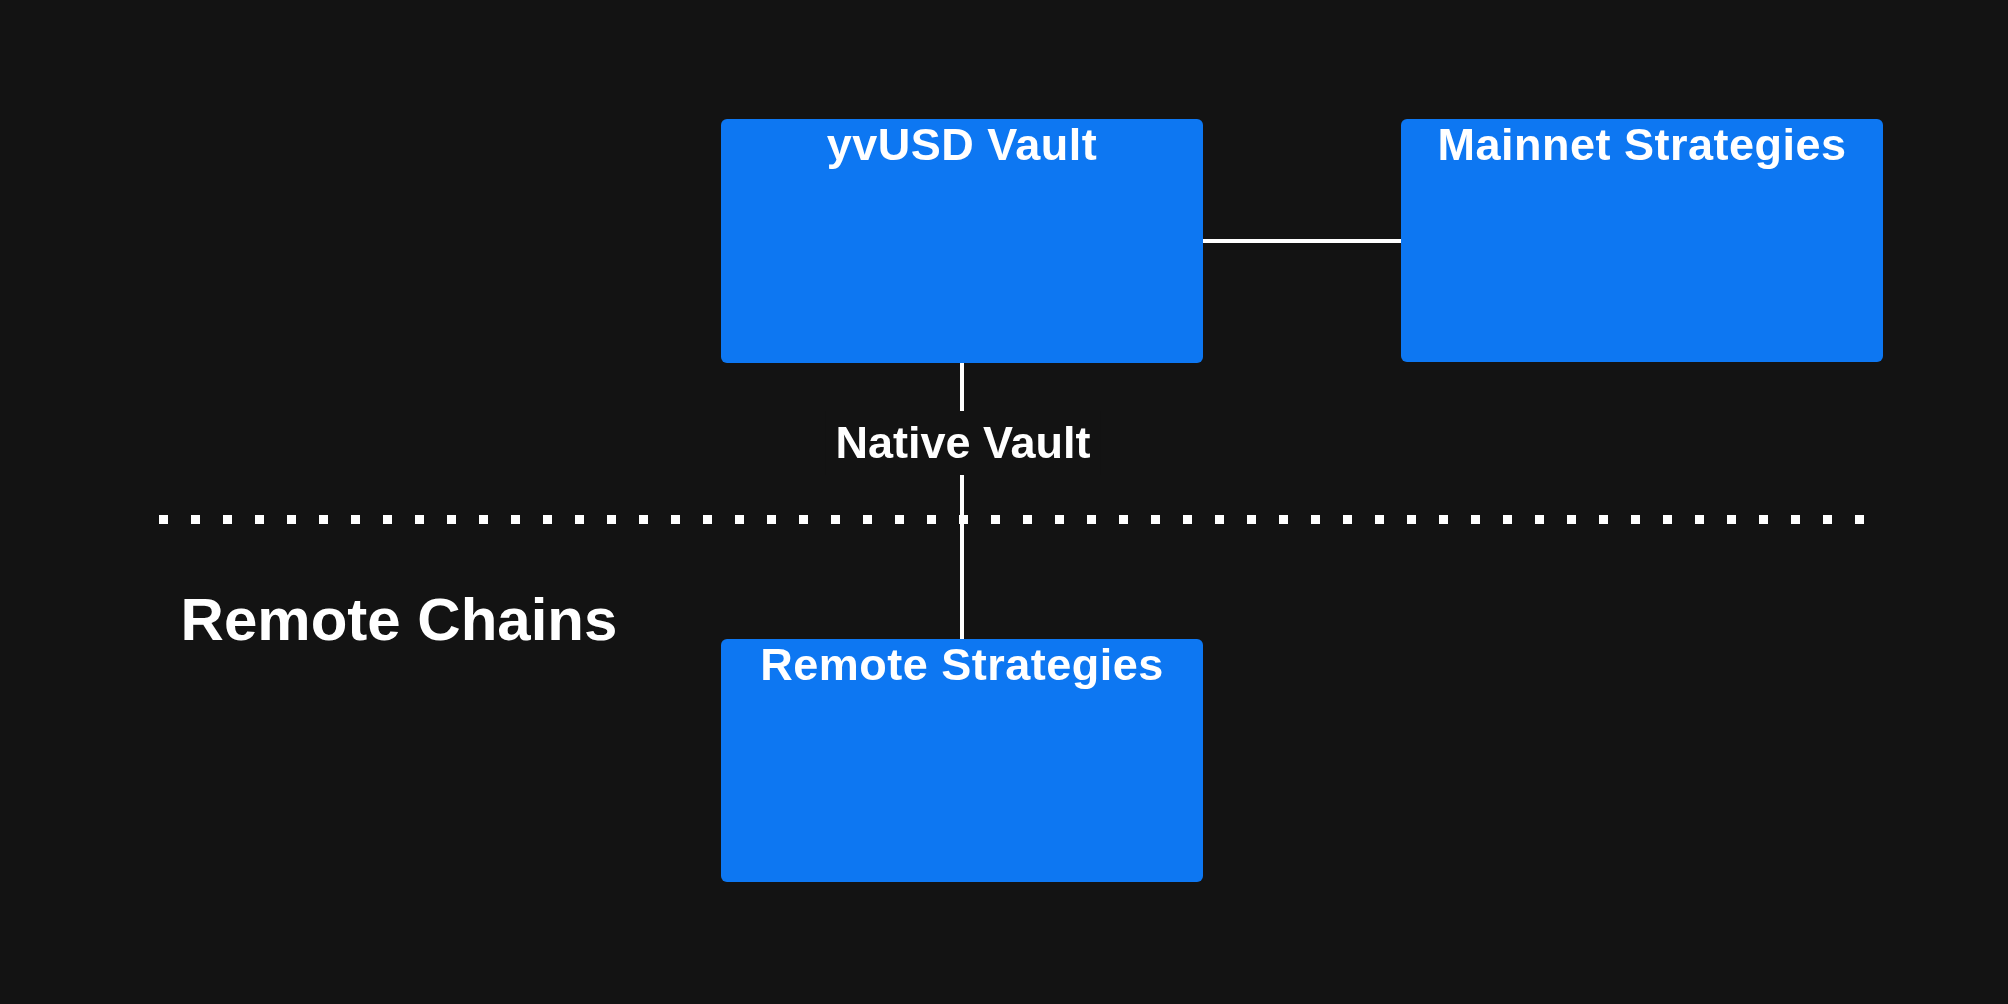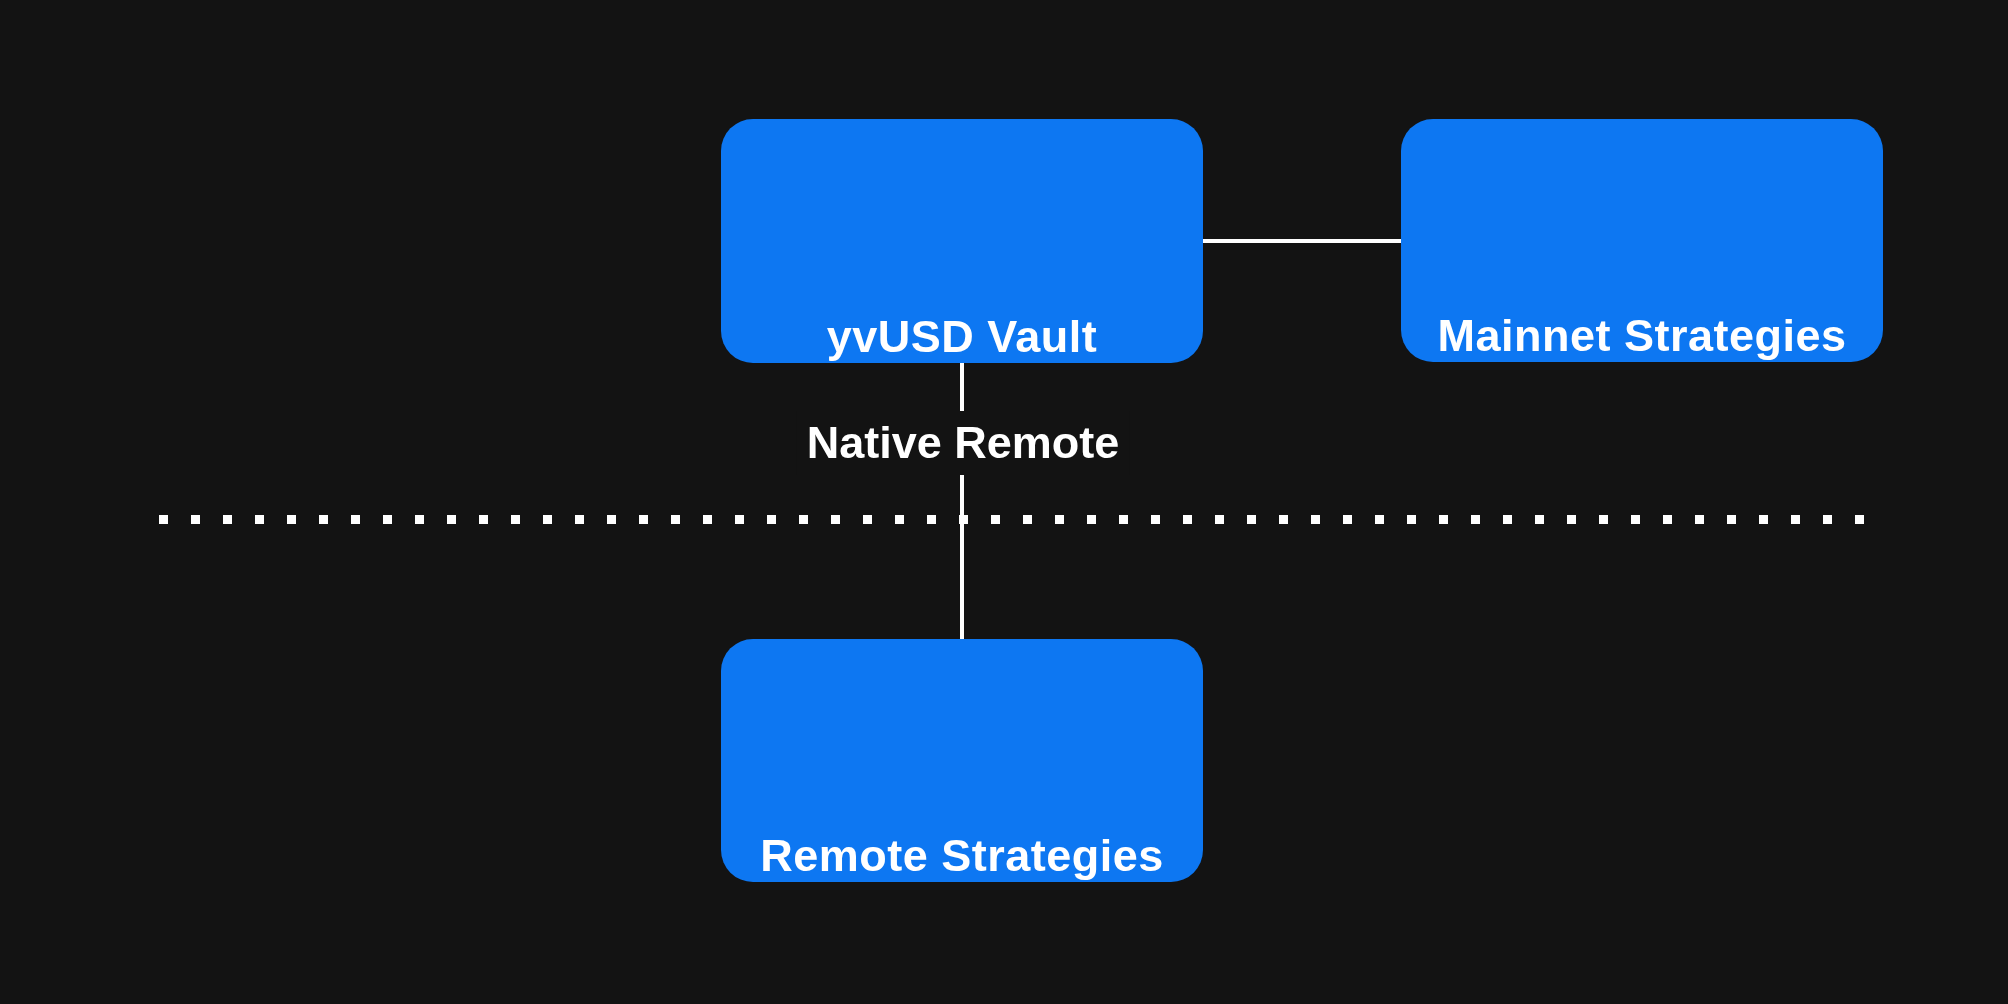--- a/index.html
+++ b/index.html
@@ -15,23 +15,23 @@
   .canvas{
     position:relative;
     width:2008px;
     height:1004px;
     background:var(--canvas-bg);
     overflow:hidden;
   }
   .node{
     position:absolute;
     background:var(--node-fill);
-    border-radius:32px;
+    border-radius:6px;
     display:flex;
-    align-items:flex-end;
+    align-items:flex-start;
     justify-content:center;
     color:var(--node-text);
     font-weight:700;
     font-size:45px;
     letter-spacing:0.5px;
     z-index:3;
   }
   .node-yvusd{left:721px;top:119px;width:482px;height:244px;}
   .node-mainnet{left:1401px;top:119px;width:482px;height:243px;}
   .node-remote{left:721px;top:639px;width:482px;height:243px;}
@@ -85,28 +85,29 @@
     );
     z-index:1;
   }
 </style>
 </head>
 <body>
 
 <div class="canvas">
 
 
+  <div class="section-label section-bottom">Remote Chains</div>
 
   <div class="connector-h"></div>
 
   <div class="connector-v"></div>
 
   <div class="divider-dotted"></div>
 
-  <div class="edge-label">Native Remote</div>
+  <div class="edge-label">Native Vault</div>
 
   <div class="node node-yvusd">
     <span>yvUSD Vault</span>
   </div>
 
   <div class="node node-remote">
     <span>Remote Strategies</span>
   </div>
 
   <div class="node node-mainnet">

